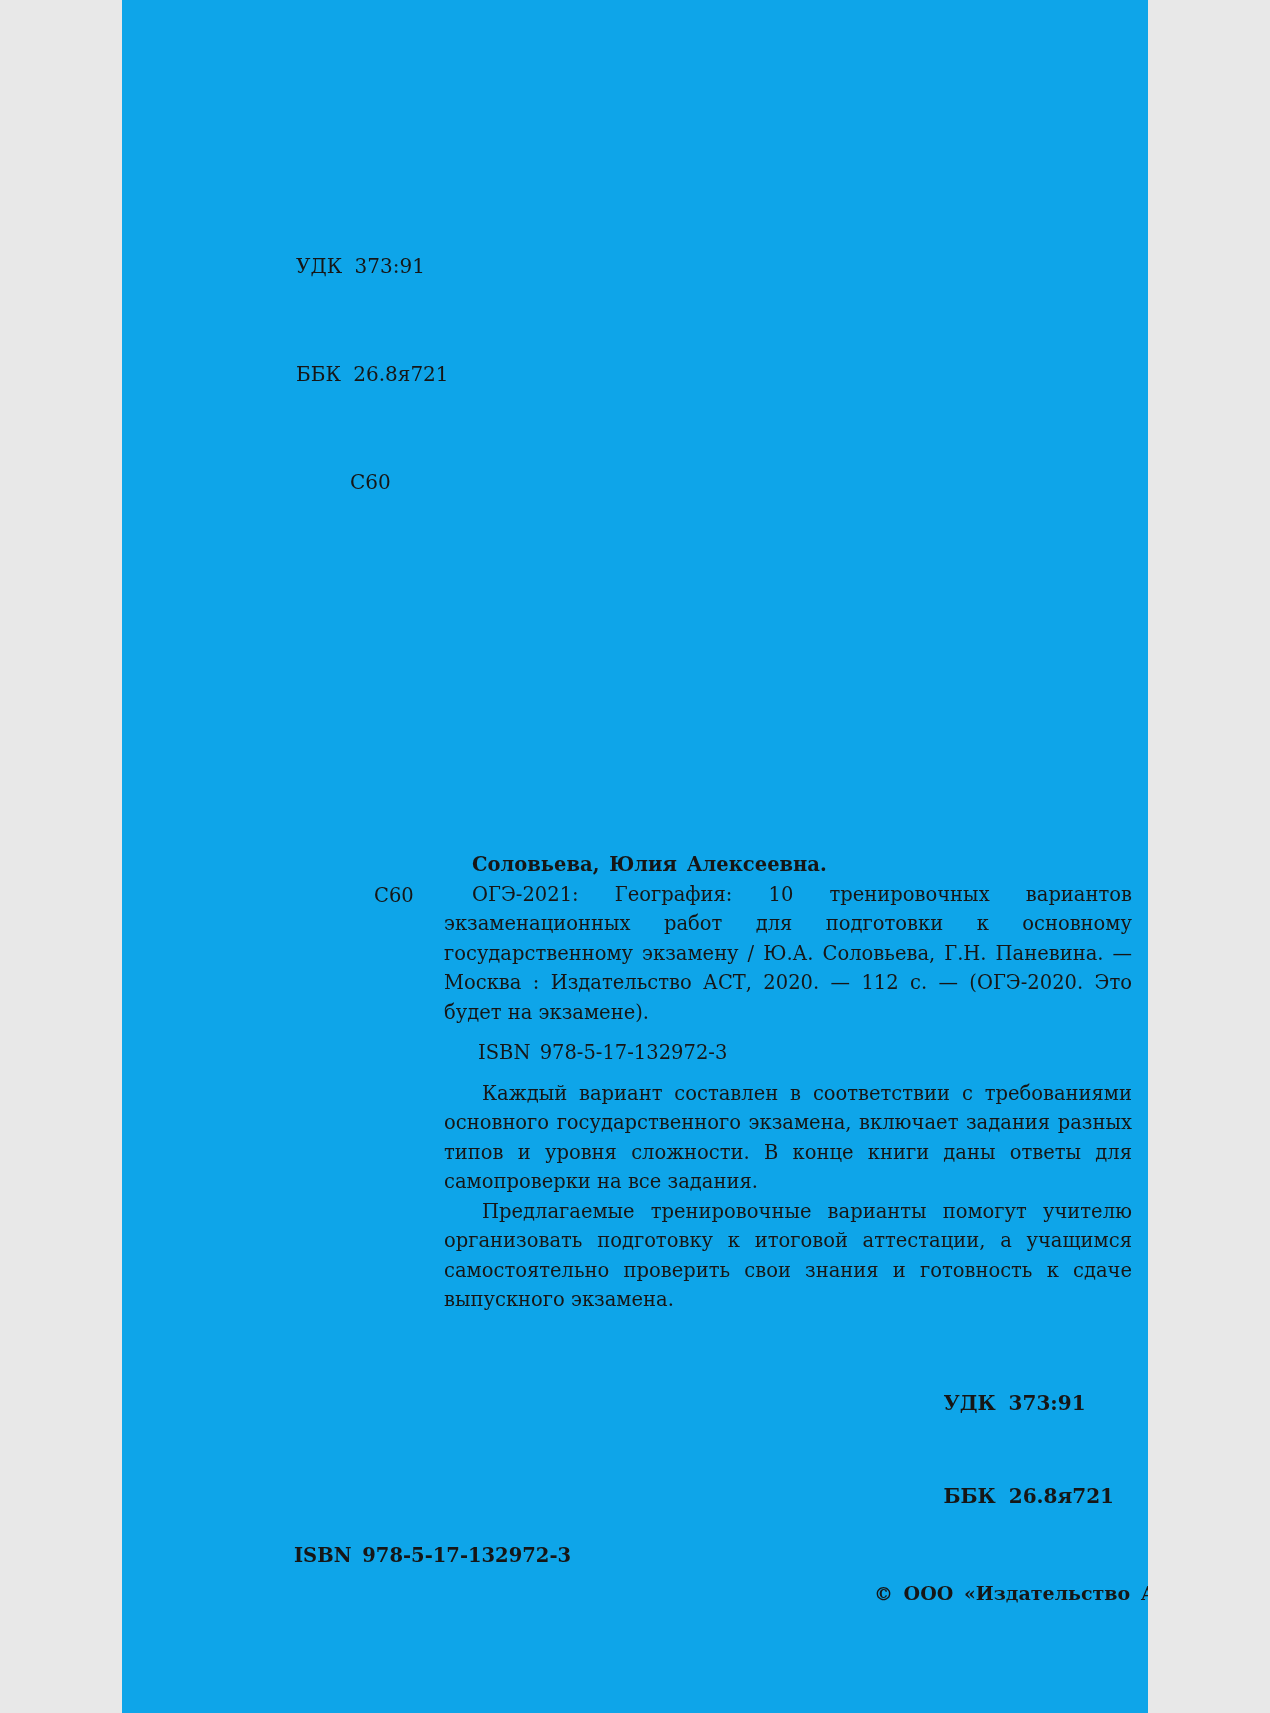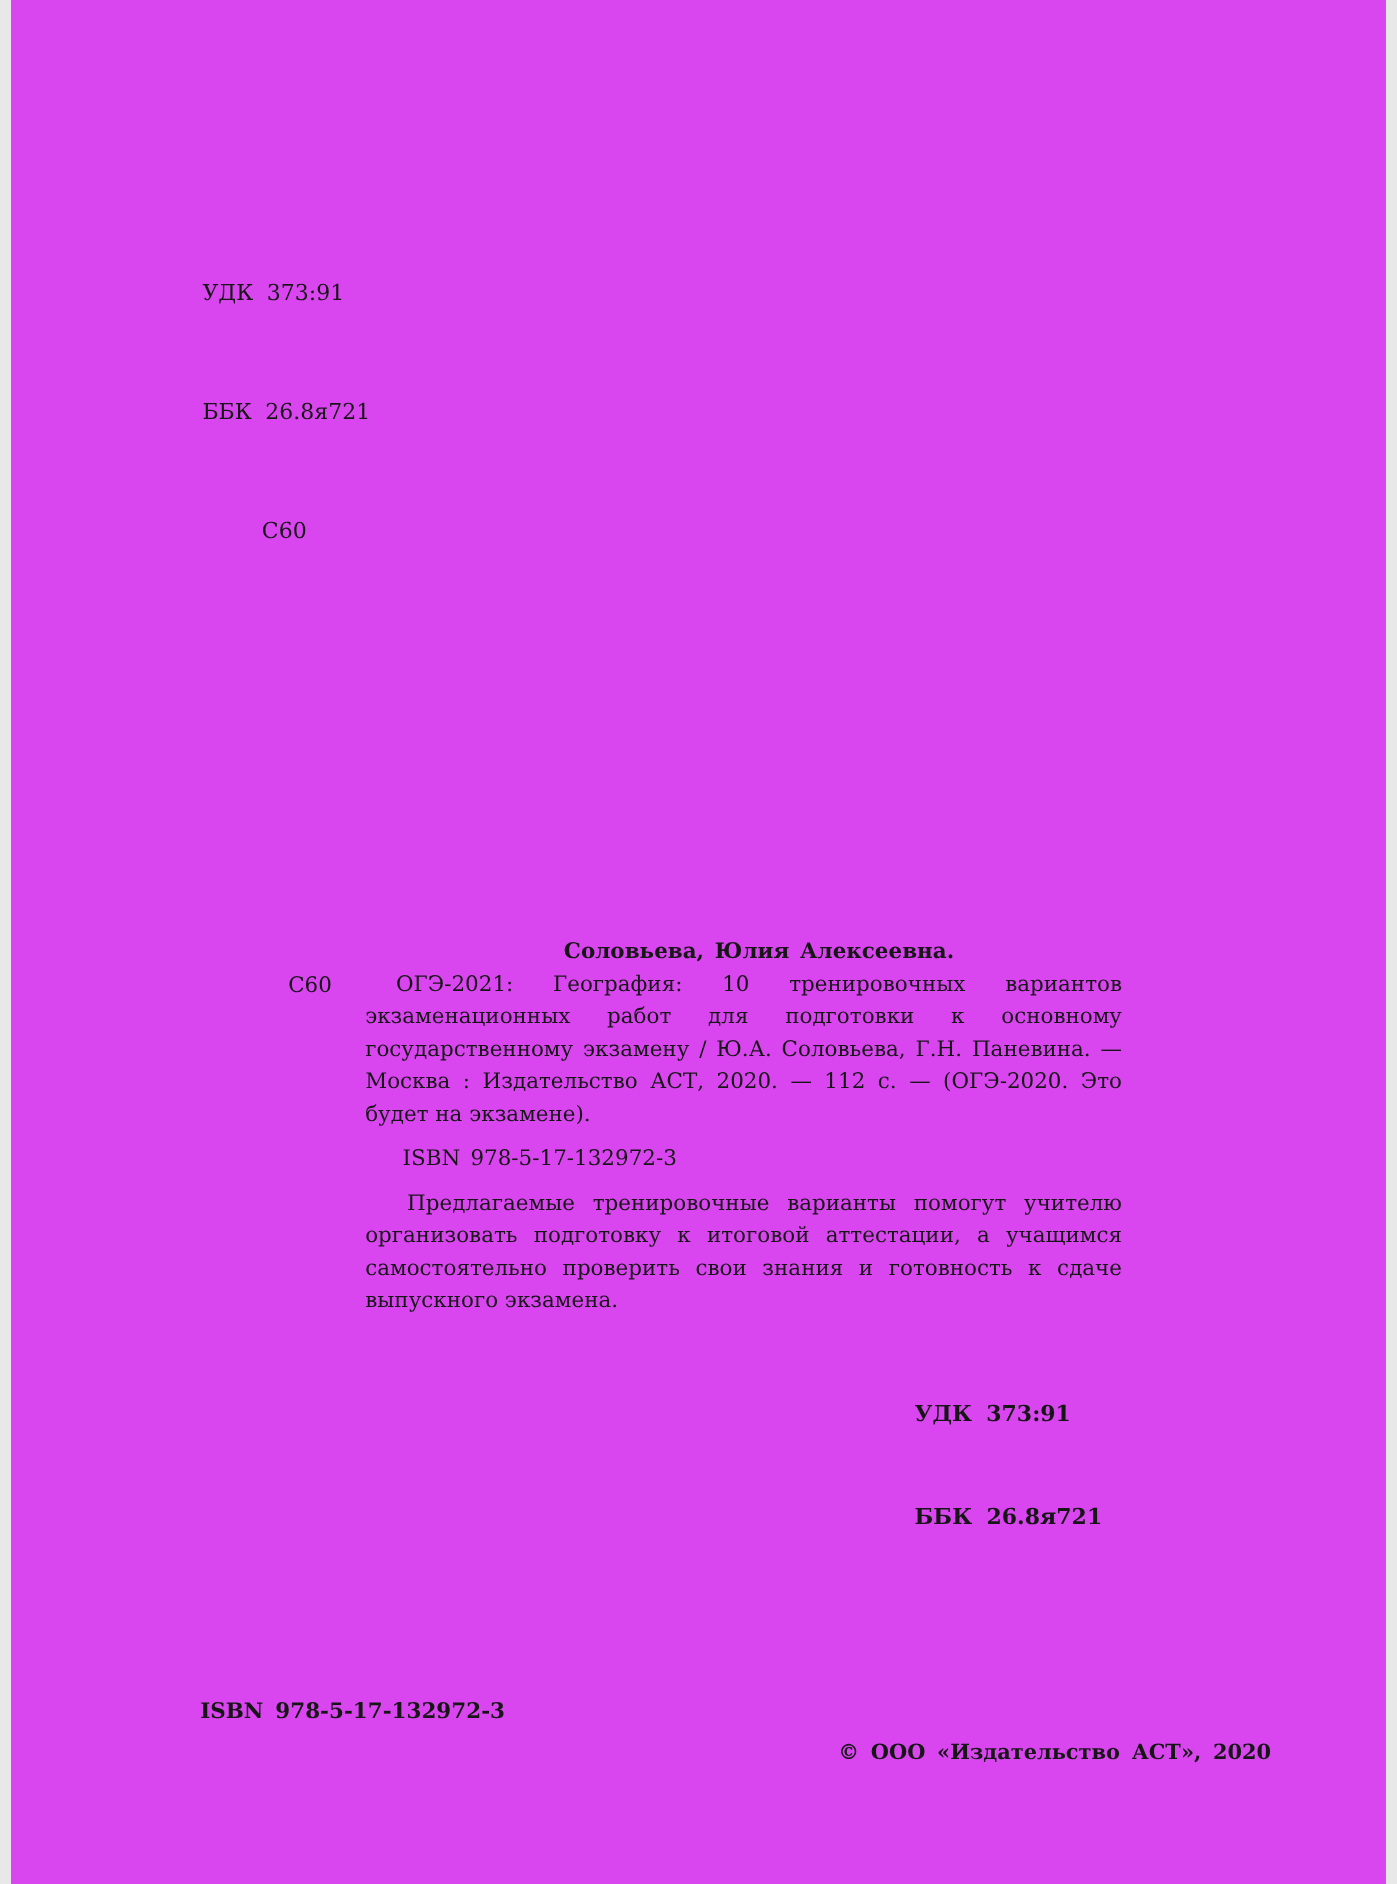--- a/index.html
+++ b/index.html
@@ -1,20 +1,20 @@
 <!DOCTYPE html>
 <html><head>
 <meta charset="utf-8">
 <style>
   html, body { margin: 0; padding: 0; background: #e8e8e8; }
   .page {
     position: relative;
-    width: 1250px;
+    width: 1026px;
     height: 1713px;
-    background: #d946ef;
+    background: #0ea5e9;
     font-family: "DejaVu Serif", "Liberation Serif", serif;
     color: #161616;
     overflow: hidden;
     margin: 0 auto;
   }
   
   .top-codes {
     position: absolute;
     left: 174px;
     top: 176px;
@@ -32,21 +32,21 @@
     top: 850px;
     width: 688px;
     font-size: 19.5px;
     line-height: 29.5px;
     text-align: justify;
   }
   .main p { margin: 0; }
   .author {
     font-weight: bold;
     text-indent: 28px;
-    text-align: center;
+    text-align: left;
     word-spacing: 3px;
   }
   .bibwrap { position: relative; }
   .hang {
     position: absolute;
     left: -70px;
     top: 1px;
   }
   .bib { text-indent: 28px; }
   .isbn-line {
@@ -101,20 +101,21 @@
     <div class="c60">С60</div>
   </div>
 
   <div class="main">
     <p class="author">Соловьева, Юлия Алексеевна.</p>
     <div class="bibwrap">
       <span class="hang">С60</span>
       <p class="bib">ОГЭ-2021: География: 10 тренировочных вариантов экзаменационных работ для подготовки к основному государственному экзамену / Ю.А. Соловьева, Г.Н. Паневина. — Москва : Издательство АСТ, 2020. — 112 с. — (ОГЭ-2020. Это будет на экзамене).</p>
     </div>
     <p class="isbn-line">ISBN 978-5-17-132972-3</p>
+    <p class="para">Каждый вариант составлен в соответствии с требованиями основного государственного экзамена, включает задания разных типов и уровня сложности. В конце книги даны ответы для самопроверки на все задания.</p>
     <p class="para">Предлагаемые тренировочные варианты помогут учителю организовать подготовку к итоговой аттестации, а учащимся самостоятельно проверить свои знания и готовность к сдаче выпускного экзамена.</p>
     <div class="bottom-codes">
       <div>УДК 373:91</div>
       <div>ББК 26.8я721</div>
     </div>
   </div>
 
   <div class="footer-isbn">ISBN 978-5-17-132972-3</div>
 
   <div class="footer-copyright">

